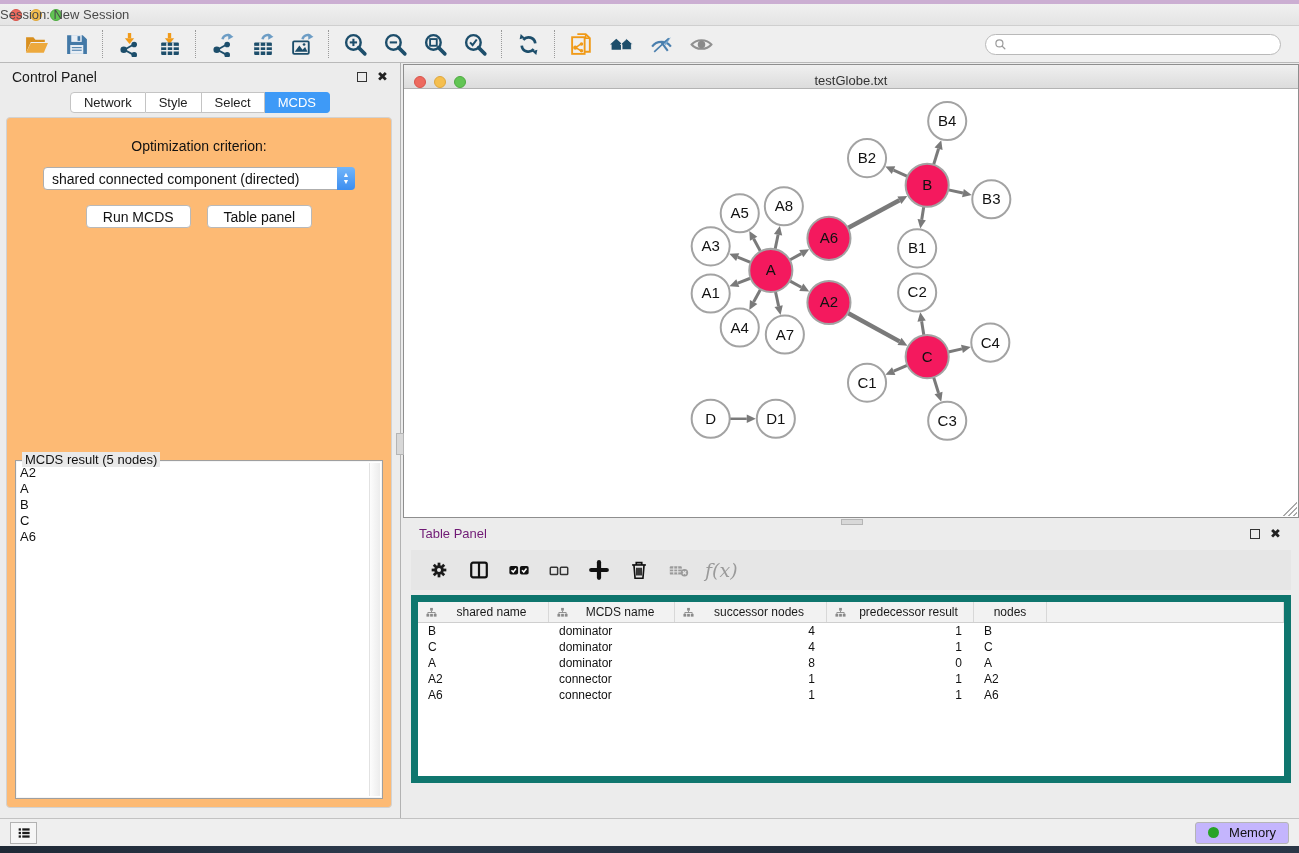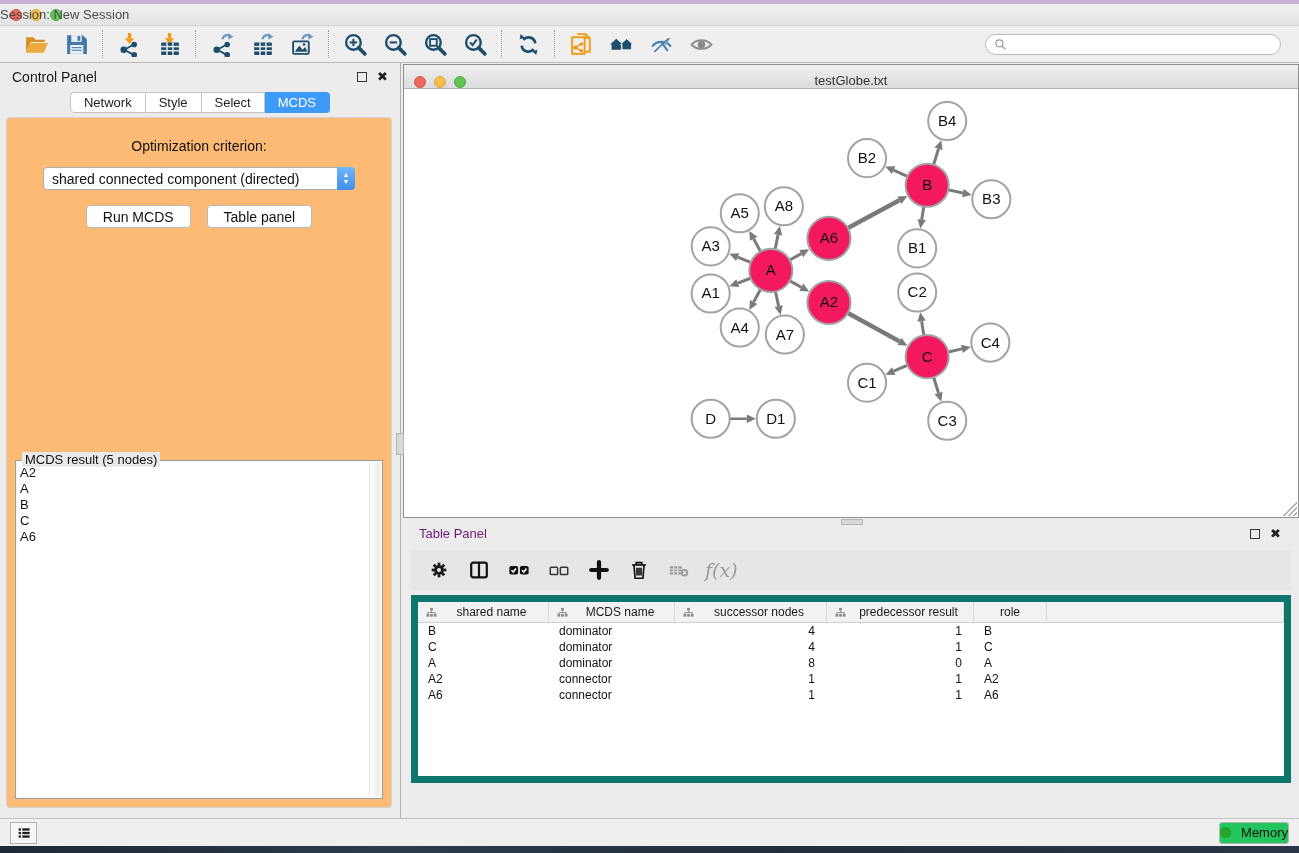--- a/index.html
+++ b/index.html
@@ -126,21 +126,21 @@
     border:1px solid #bfbfbf; border-left:none; display:flex; align-items:center; cursor:default; }
   .tp-tab:first-child { border-left:1px solid #bfbfbf; border-radius:6px 0 0 6px; }
   .tp-tab:last-child { border-radius:0 6px 6px 0; }
   .tp-tab.active { background:#3e9af7; border-color:#3e9af7; color:#fff; }
 
   
   .statusbar { height:28px; border-top:1px solid #c2c2c2; background:#efefef;
     display:flex; align-items:center; padding:0 10px; }
   .list-btn { width:27px; height:22px; background:#f6f6f6; border:1px solid #b2b2b2;
     display:flex; align-items:center; justify-content:center; cursor:default; }
-  .memory-btn { margin-left:auto; height:22px; padding:0 0; background:#22c55e;
+  .memory-btn { margin-left:auto; height:22px; padding:0 12px; background:#c4b5fd;
     border:1px solid #b5b5b5; border-radius:3px; display:flex; align-items:center; gap:10px;
     font-size:13px; color:#111; font-family:inherit; cursor:default; }
   .memory-dot { width:11px; height:11px; border-radius:50%; background:#27a327; }
 </style>
 </head>
 <body>
 
 <div class="desktop-top"></div>
 <div class="desktop-bottom"></div>
 
@@ -644,21 +644,21 @@
                   <g stroke="#8a8a8a" stroke-width="1">
                     <line x1="6" y1="4" x2="6" y2="6"></line>
                     <line x1="2" y1="6" x2="10" y2="6"></line>
                     <line x1="2" y1="6" x2="2" y2="7.5"></line>
                     <line x1="10" y1="6" x2="10" y2="7.5"></line>
                   </g>
                 </svg>
                 <span class="h-label">predecessor result</span>
               </div>
               <div class="nt-hcell" style="width: 73px;">
-                <span class="h-label">role</span>
+                <span class="h-label">nodes</span>
               </div>
               <div class="nt-hcell" style="flex: 1 1 0%;"></div>
             </div>
           <div id="nt-body">
               <div class="nt-row">
                 <div class="nt-cell" style="width: 131px;">B</div>
                 <div class="nt-cell" style="width: 126px;">dominator</div>
                 <div class="nt-cell num" style="width: 152px;">4</div>
                 <div class="nt-cell num" style="width: 147px;">1</div>
                 <div class="nt-cell" style="width: 73px;">B</div>

